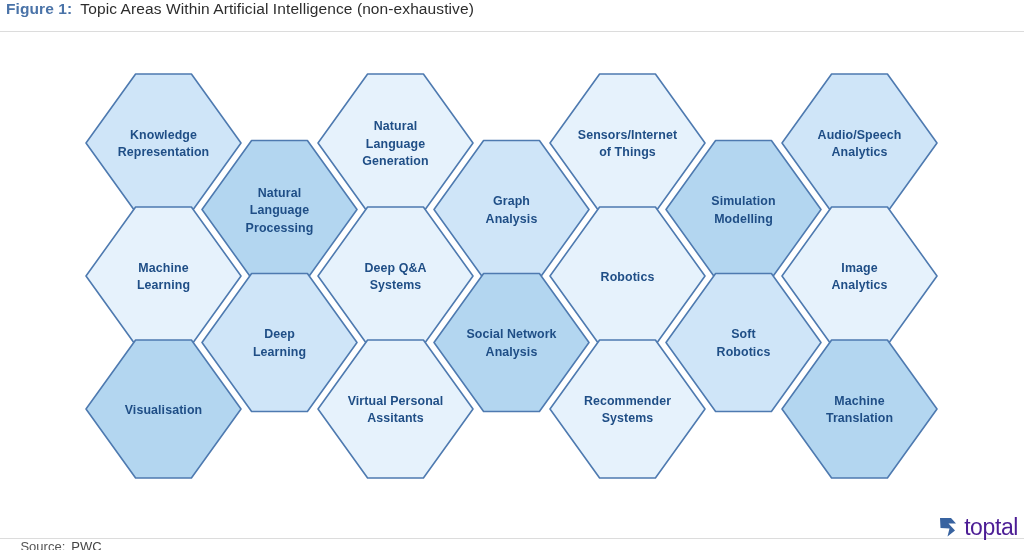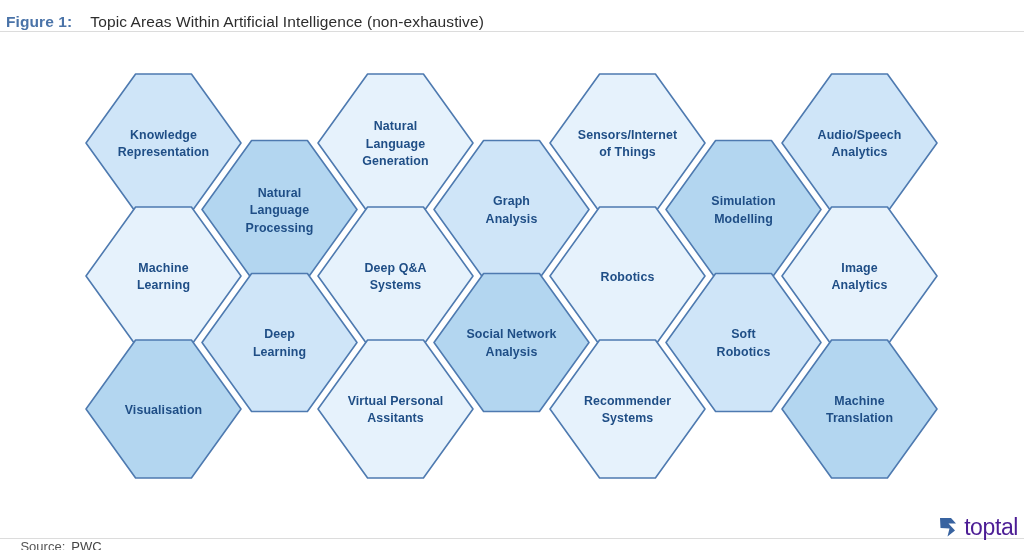--- a/index.html
+++ b/index.html
@@ -23,37 +23,37 @@
   }
 
   
   #title-bar {
     position: absolute;
     left: 0;
     top: 0;
     width: 896px;
     height: 31px;
     display: flex;
-    align-items: flex-end;
+    align-items: flex-start;
     padding-left: 6px;
     box-sizing: border-box;
   }
   #fig-label {
     font-size: 15.5px;
     font-weight: bold;
     color: #4a73a8;
     letter-spacing: 0.1px;
     white-space: pre;
   }
   #fig-title {
     font-size: 15.5px;
     font-weight: normal;
     color: #2d2d2d;
     letter-spacing: 0.1px;
-    margin-left: 18px;
+    margin-left: 8px;
     white-space: pre;
   }
   #title-rule {
     position: absolute;
     left: 0;
     top: 31px;
     width: 1024px;
     height: 1px;
     background: #dcdcdc;
   }

